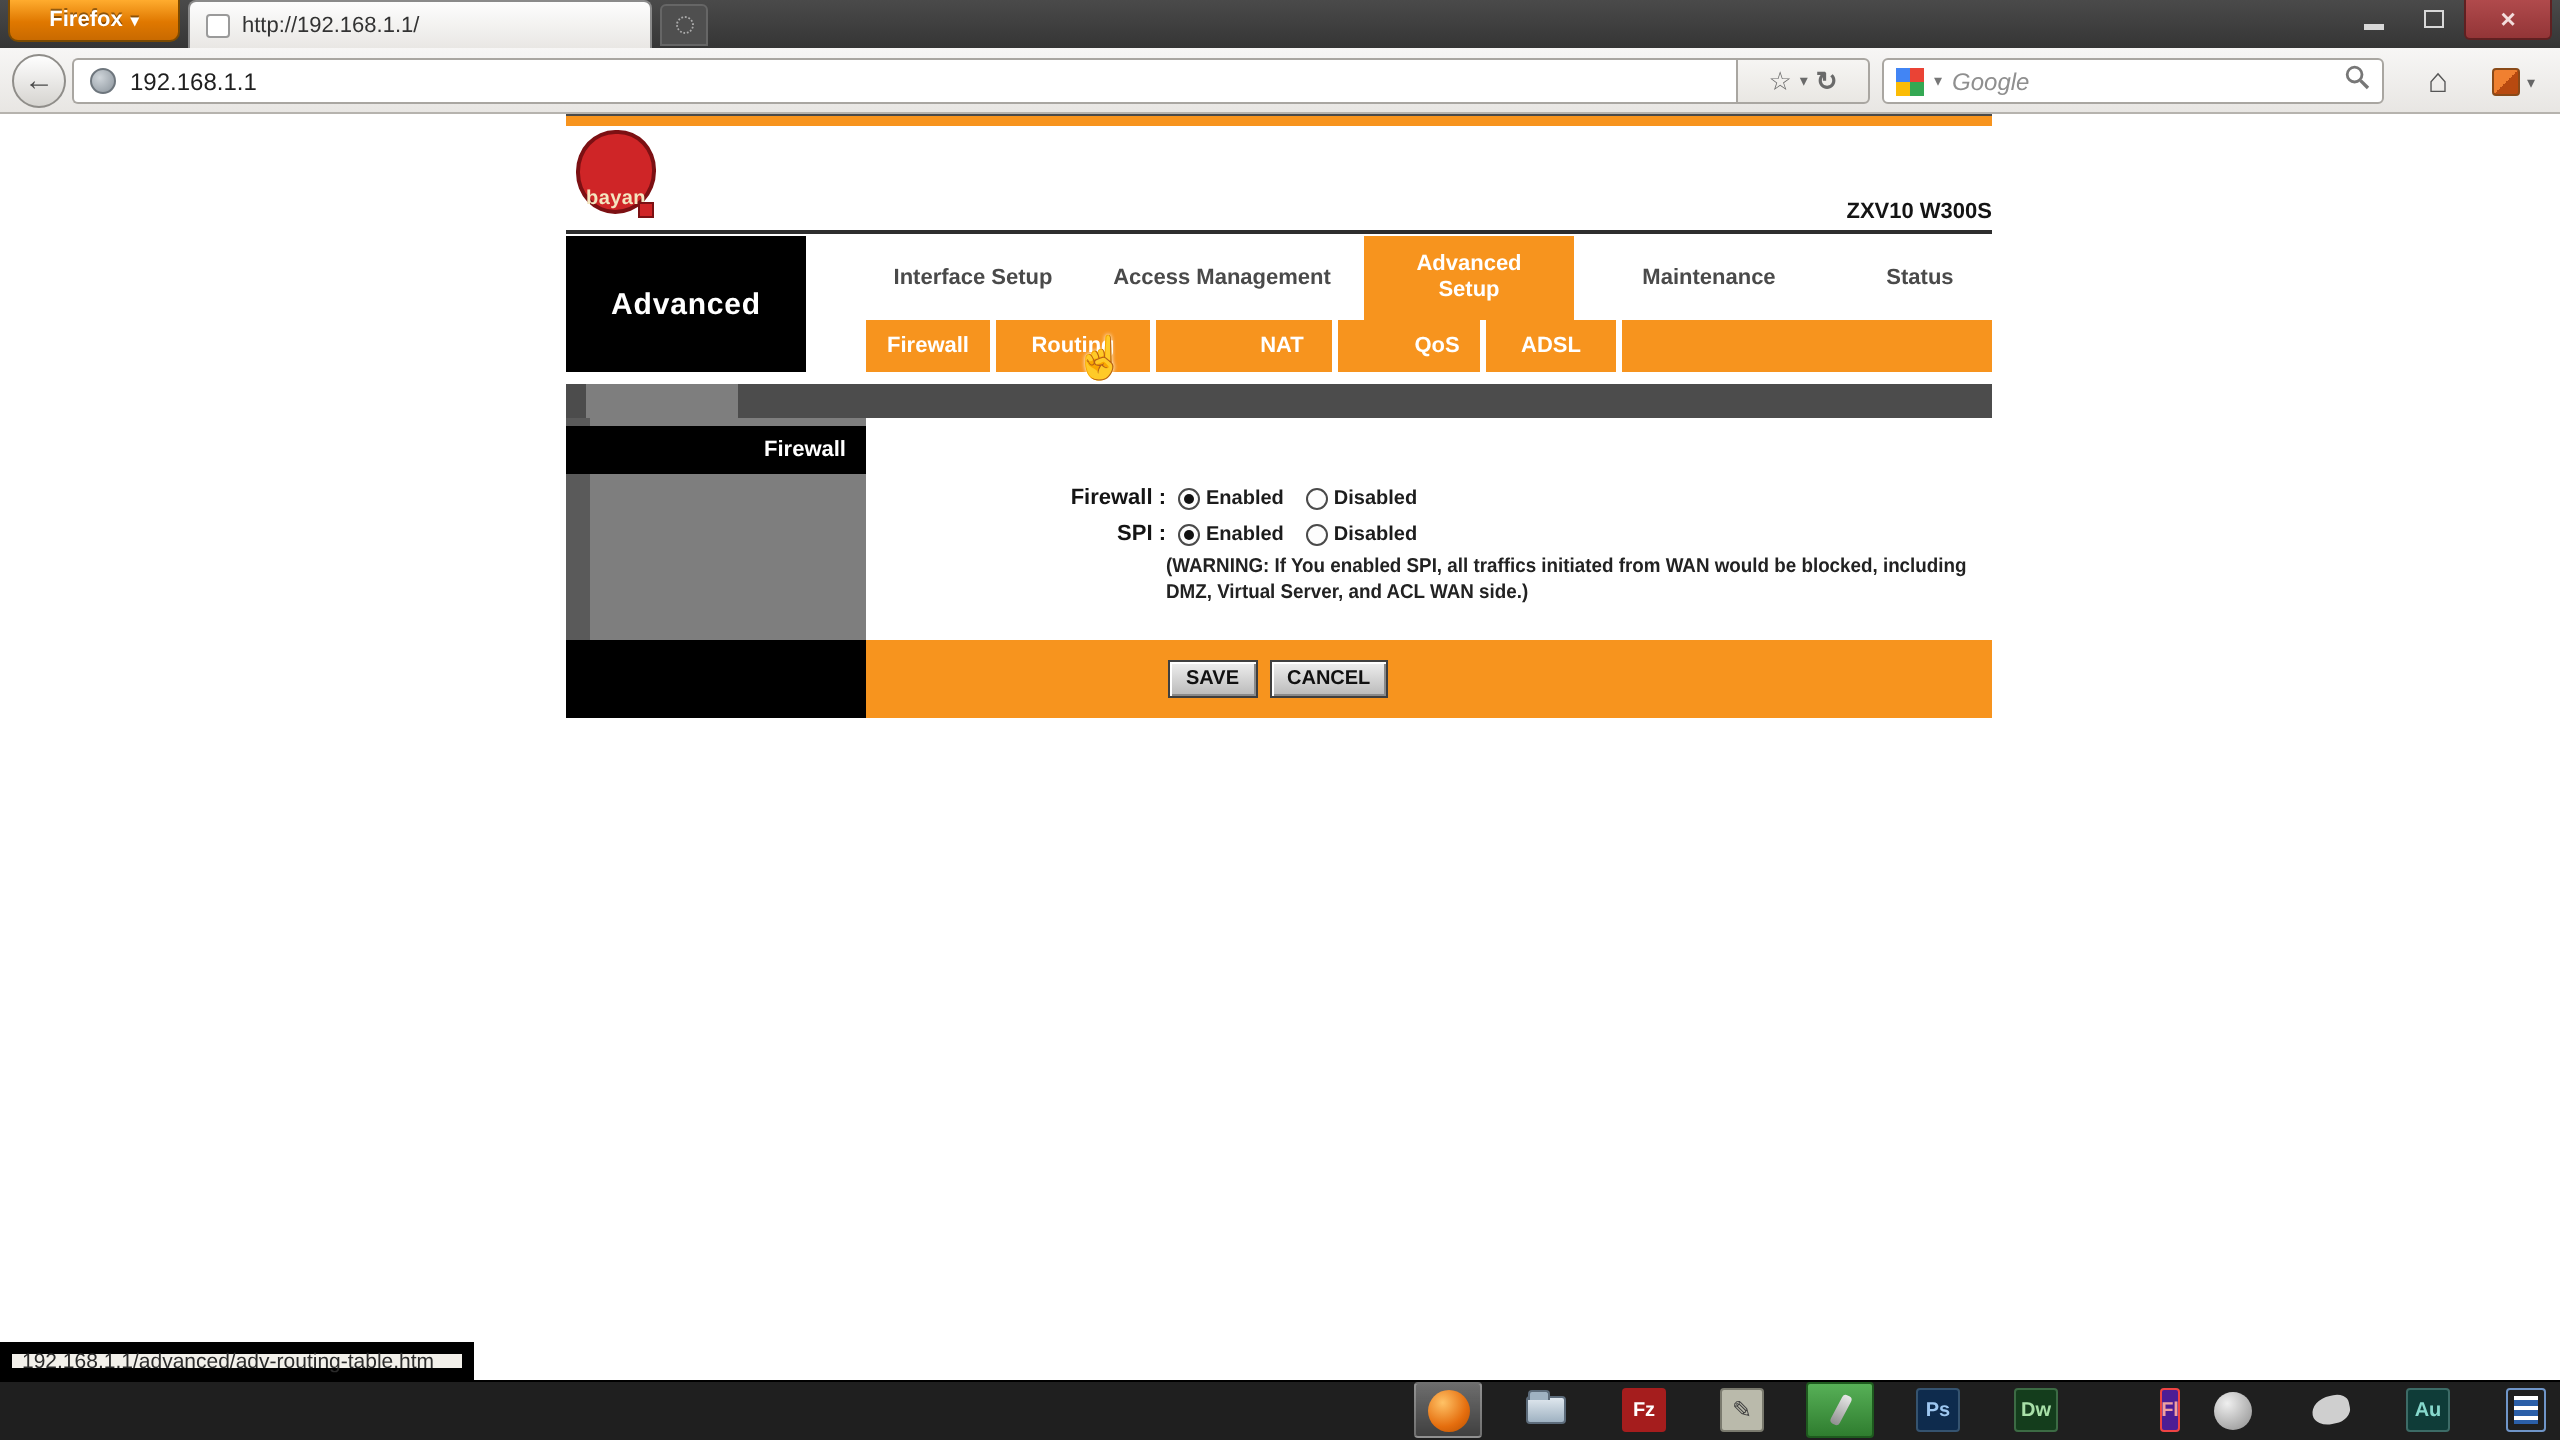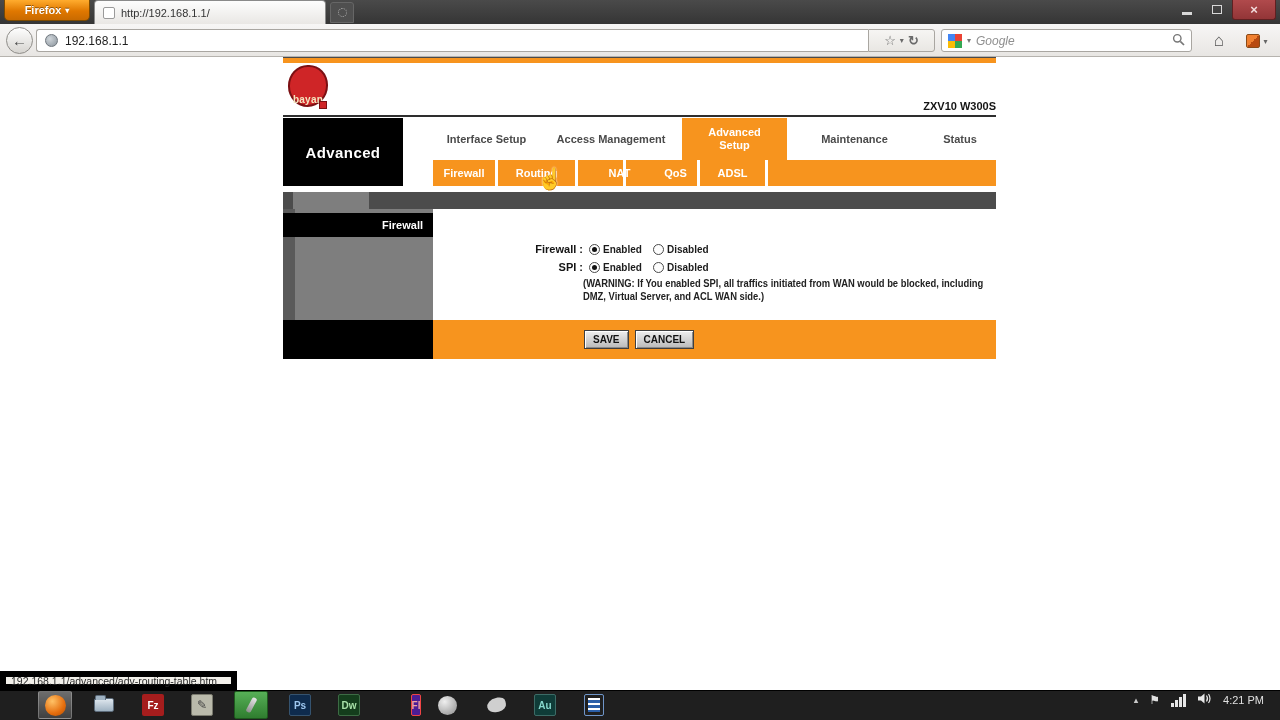--- a/index.html
+++ b/index.html
@@ -80,21 +80,21 @@
   .tabs { position:absolute; left:433px; top:61px; height:42px; display:flex; }
   .rtab { height:42px; display:flex; align-items:center; justify-content:center; text-align:center;
     font-size:11px; font-weight:bold; color:#4a4a4a; line-height:13px; background:#fff; }
   .rtab.t0 { width:107px; } .rtab.t1 { width:105px; } .rtab.t2 { width:142px; }
   .rtab.t3 { width:135px; } .rtab.t4 { width:76px; }
   .rtab.active { background:#f7941e; color:#fff; }
   .rtab span { display:inline-block; width:80%; }
   .subtabs { position:absolute; left:433px; top:103px; width:563px; height:26px; background:#f7941e; display:flex; }
   .subtab { height:26px; display:flex; align-items:center; justify-content:center;
     color:#fff; font-size:11px; font-weight:bold; border-right:3px solid #fff; }
-  .subtab.s0{width:65px;} .subtab.s1{width:80px;} .subtab.s2{width:48px;padding-left:38px;} .subtab.s3{width:74px;padding-left:28px;} .subtab.s4{width:68px;}
+  .subtab.s0{width:65px;} .subtab.s1{width:80px;} .subtab.s2{width:91px;padding-left:38px;} .subtab.s3{width:74px;padding-left:28px;} .subtab.s4{width:68px;}
 
   .graybar { position:absolute; left:283px; top:135px; width:713px; height:17px; background:#4c4c4c; }
   .graybar .seg { position:absolute; left:10px; top:0; width:76px; height:17px; background:#7e7e7e; }
 
   .side-strip { position:absolute; left:283px; top:152px; width:12px; height:111px; background:#5a5a5a; }
   .side-panel { position:absolute; left:295px; top:152px; width:138px; height:111px; background:#7e7e7e; }
   .side-item { position:absolute; left:283px; top:156px; width:150px; height:24px; background:#000;
     display:flex; align-items:center; justify-content:flex-end; padding-right:10px; }
   .side-item span { color:#fff; font-size:11px; font-weight:bold; }
 
@@ -118,21 +118,21 @@
     box-shadow:inset 1px 1px 0 #fff, inset -1px -1px 0 #8a8a8a; }
   .cursor { position:absolute; left:537px; top:110px; font-size:21px; color:#111; text-shadow:0 0 2px #fff; }
 
   
   .statusbar-tip { position:absolute; left:0; top:671px; width:237px; height:19px; background:#f2f0ea;
     border:6px solid #000000; display:flex; align-items:center; padding:0 5px; }
   .statusbar-tip span { font-size:10.5px; color:#2a2a2a; white-space:nowrap; }
 
   
   .taskbar { position:absolute; left:0; top:690px; width:1280px; height:30px; background:#1f1f1f; border-top:1px solid #000;
-    display:flex; align-items:flex-start; }
+    display:flex; align-items:flex-end;flex-direction:column; }
   .tk-apps { display:flex; align-items:center; gap:15px; padding-left:38px; }
   .slot { width:34px; height:28px; display:flex; align-items:center; justify-content:center; border-radius:2px; }
   .slot.active-slot { background:linear-gradient(rgba(255,255,255,.35),rgba(255,255,255,.15)); border:1px solid rgba(255,255,255,.25); }
   .slot.green-slot { background:linear-gradient(#57b057,#2f7d2f); border:1px solid #1e5a1e; }
   .ic-ff { width:21px; height:21px; border-radius:50%; background:radial-gradient(circle at 35% 30%, #ffc266, #e56e0e 60%, #b34d00); }
   .ic-folder { width:20px; height:14px; background:linear-gradient(#dfe7ee,#9fb2c2); border:1px solid #5c6b7a; border-radius:2px; position:relative; }
   .ic-folder::before { content:""; position:absolute; left:0; top:-4px; width:9px; height:4px; background:#9fb2c2; border:1px solid #5c6b7a; border-bottom:none; border-radius:2px 2px 0 0; }
   .ic-sq { width:22px; height:22px; display:flex; align-items:center; justify-content:center; border-radius:2px; }
   .ic-sq span { font-size:10px; font-weight:bold; }
   .ic-sq.fz { background:#a51d1d; } .ic-sq.fz span { color:#fff; }

